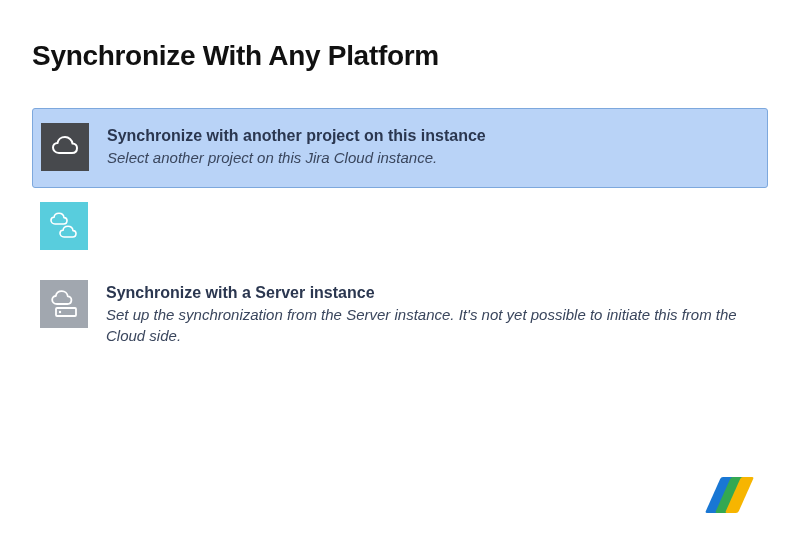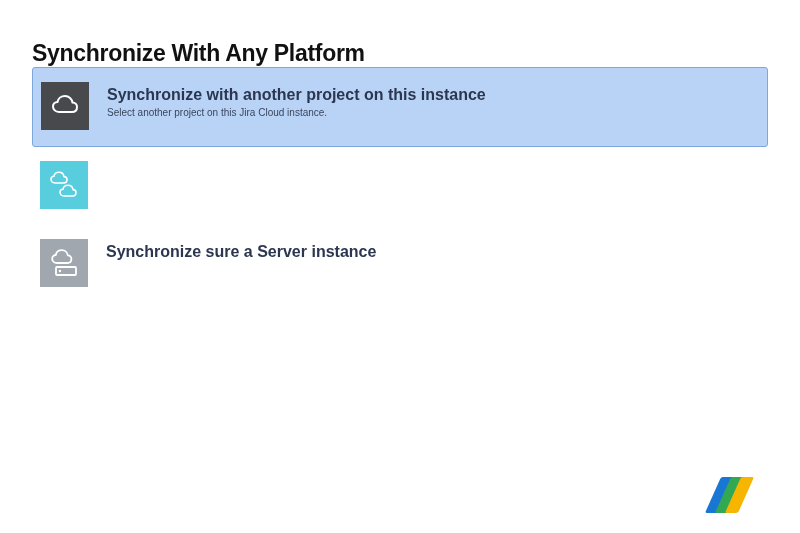--- a/index.html
+++ b/index.html
@@ -5,23 +5,24 @@
     * { margin: 0; padding: 0; box-sizing: border-box; }
     body {
       width: 800px;
       height: 533px;
       font-family: -apple-system, BlinkMacSystemFont, "Segoe UI", Helvetica, Arial, sans-serif;
       background: #ffffff;
       position: relative;
       padding: 40px 32px 0 32px;
     }
     .page-title {
-      font-size: 23px;
+      font-size: 28px;
       font-weight: 700;
       color: #111111;
+      margin-bottom: 36px;
       letter-spacing: -0.3px;
     }
     .option-list {
       width: 100%;
     }
     .option {
       display: flex;
       align-items: flex-start;
       padding: 14px 0 16px 8px;
       gap: 18px;
@@ -44,23 +45,24 @@
     .icon-teal { background: #58cddd; }
     .icon-grey { background: #a1a7af; }
     .opt-text { flex: 1; padding-top: 4px; }
     .opt-title {
       font-size: 16px;
       font-weight: 700;
       color: #2b3750;
       margin-bottom: 2px;
     }
     .opt-desc {
-      font-size: 10px;
+      font-size: 15px;
       color: #3a465d;
       line-height: 1.4;
+      font-style: italic;
     }
     .logo {
       position: absolute;
       right: 54px;
       bottom: 20px;
       display: flex;
       gap: 0;
     }
     .stripe {
       width: 13px;
@@ -105,21 +107,22 @@
 
   <div class="option">
     <div class="icon-box icon-grey">
       <svg width="36" height="36" viewBox="0 0 36 36" fill="none">
         <path d="M11 18 C8 18 6.2 15.8 6.2 13.7 C6.2 11.6 7.8 10 9.8 10 C10.2 7.3 12.6 5.2 15.8 5.2 C19 5.2 21.4 7.6 21.8 10.4 C23.8 10.4 25.4 12 25.4 14 C25.4 16.4 23.8 18 21.4 18 Z" stroke="#ffffff" stroke-width="1.8" fill="none" stroke-linejoin="round"></path>
         <rect x="10" y="22" width="20" height="8" rx="1" stroke="#ffffff" stroke-width="1.8" fill="none"></rect>
         <circle cx="14" cy="26" r="1.2" fill="#ffffff"></circle>
       </svg>
     </div>
     <div class="opt-text">
-      <div class="opt-title">Synchronize sure a Server instance</div>
+      <div class="opt-title">Synchronize with a Server instance</div>
+      <div class="opt-desc">Set up the synchronization from the Server instance. It's not yet possible to initiate this from the Cloud side.</div>
     </div>
   </div>
 
 </div>
 
 <div class="logo">
   <div class="stripe s1"></div>
   <div class="stripe s2"></div>
   <div class="stripe s3"></div>
 </div>

